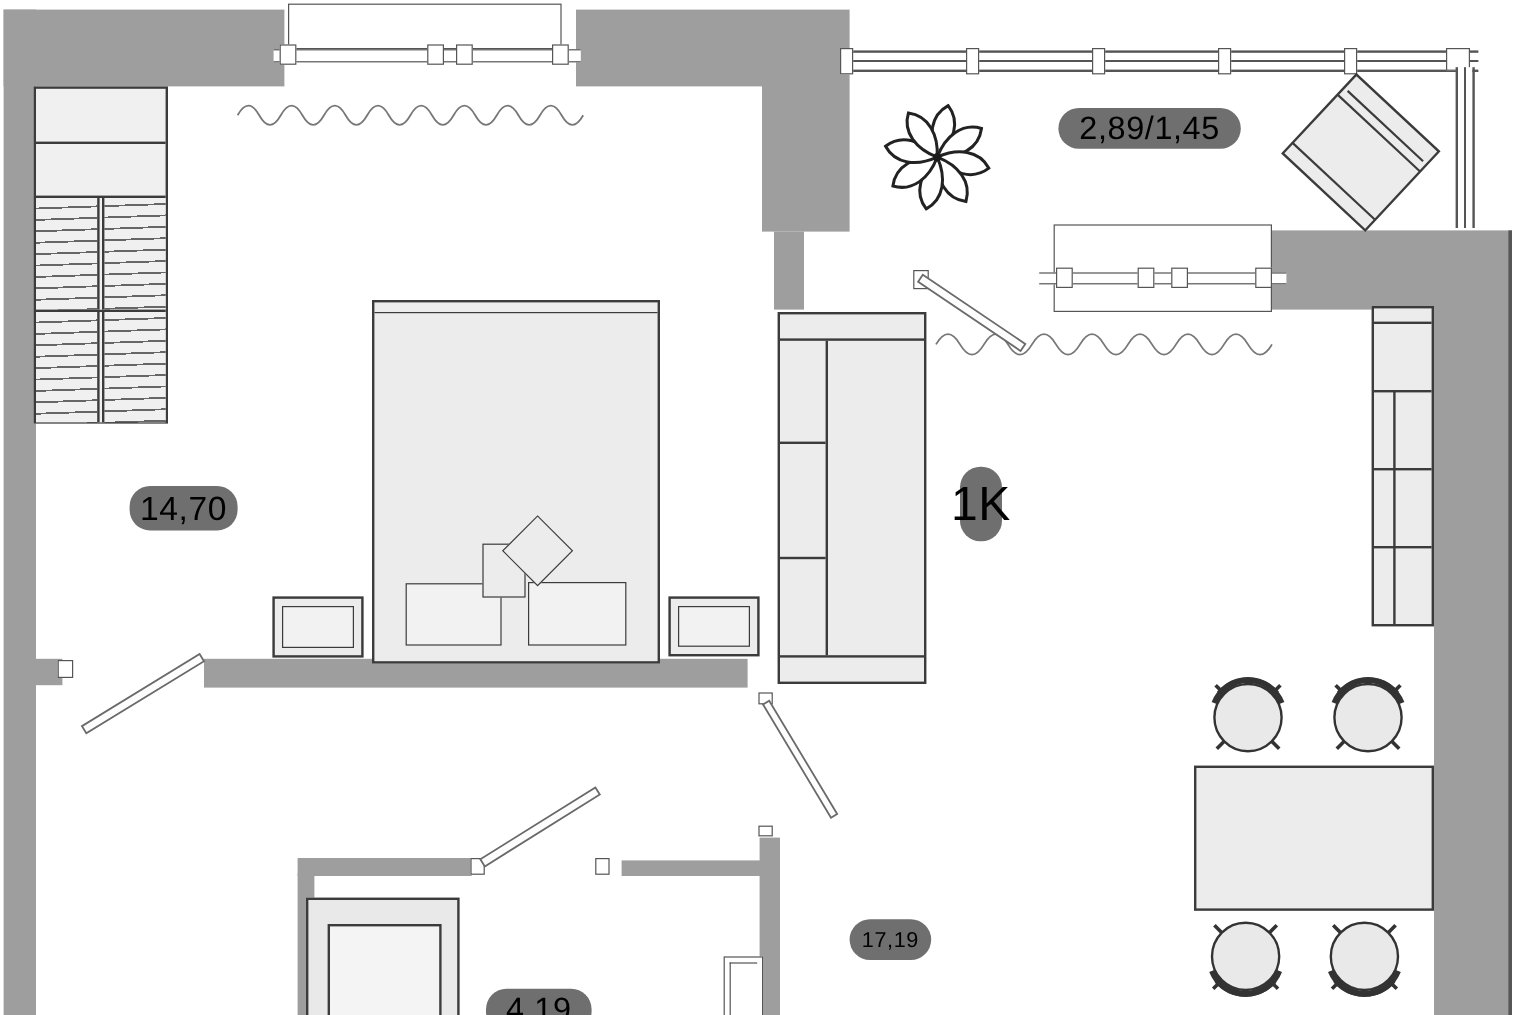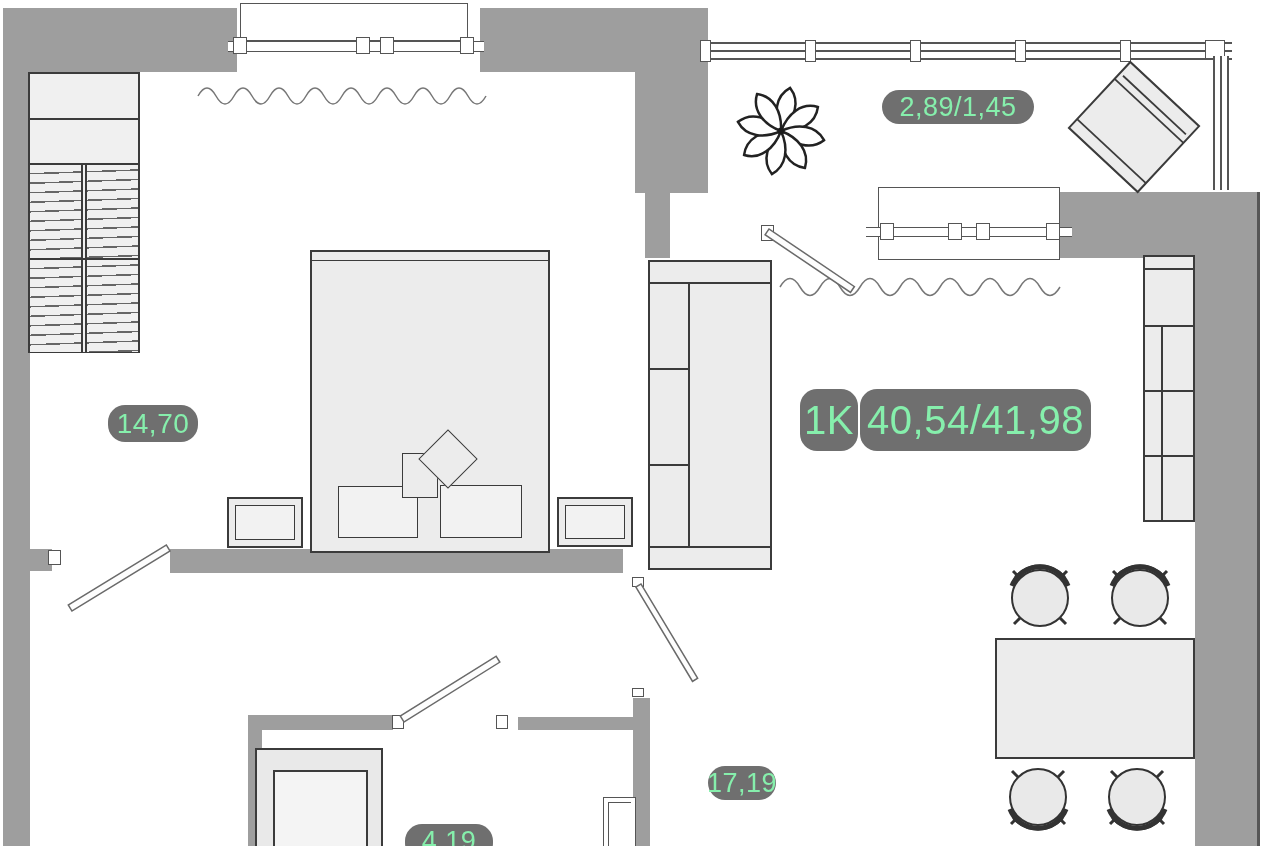--- a/index.html
+++ b/index.html
@@ -1,20 +1,20 @@
 <!DOCTYPE html>
 <html><head>
 <meta charset="utf-8">
 <style>
   html,body{margin:0;padding:0;background:#fff;}
   .plan{position:relative;width:1280px;height:846px;background:#fff;overflow:hidden;
         font-family:"Liberation Sans","DejaVu Sans",sans-serif;}
   .w{position:absolute;background:#9e9e9e;}
   .dark{position:absolute;background:#565656;}
-  .badge{position:absolute;background:#6f6f6f;color:#86efac;display:flex;align-items:center;
+  .badge{position:absolute;background:#6f6f6f;color:#000000;display:flex;align-items:center;
          justify-content:center;letter-spacing:.5px;border-radius:17px;}
   .f{position:absolute;background:#ececec;border:2px solid #3b3b3b;box-sizing:border-box;}
   .inner{position:absolute;inset:6px;border:1.5px solid #3b3b3b;background:#f2f2f2;}
   .jamb{position:absolute;background:#fff;border:1.5px solid #555;box-sizing:border-box;}
   .sill{position:absolute;background:#fff;border:1.5px solid #555;box-sizing:border-box;}
   .winline{position:absolute;border-top:1.5px solid #555;border-bottom:1.5px solid #555;
            box-sizing:border-box;background:#fff;}
   .railH{position:absolute;border-top:2px solid #555;border-bottom:2px solid #555;box-sizing:border-box;
          background:linear-gradient(to bottom,#fff 6px,#555 6px,#555 8px,#fff 8px);}
   .railV{position:absolute;border-left:2px solid #555;border-right:2px solid #555;box-sizing:border-box;
@@ -183,22 +183,21 @@
       <line x1="30" y1="-43" x2="30" y2="43" stroke="#3b3b3b" stroke-width="1.8"></line>
     </g>
 
     <use href="#chairdef" transform="translate(1040,598)"></use>
     <use href="#chairdef" transform="translate(1140,598)"></use>
     <use href="#chairdef" transform="translate(1038,797) rotate(180)"></use>
     <use href="#chairdef" transform="translate(1137,797) rotate(180)"></use>
   </svg>
 
   <div style="position:absolute;left:800px;top:389px;display:flex;gap:2px">
-    <div class="badge" style="position:static;width:58px;height:62px;font-size:40px">1K</div>
-    <div class="badge" style="position:static;width:231px;height:62px;font-size:40px">40,54/41,98</div>
+    <div class="badge" style="position:static;width:35px;height:62px;font-size:40px">1K</div>
   </div>
 
   <div class="badge" style="left:882px;top:90px;width:152px;height:34px;font-size:27px">2,89/1,45</div>
   <div class="badge" style="left:108px;top:405px;width:90px;height:37px;font-size:28px">14,70</div>
-  <div class="badge" style="left:708px;top:766px;width:68px;height:34px;font-size:27px">17,19</div>
+  <div class="badge" style="left:708px;top:766px;width:68px;height:34px;font-size:18px">17,19</div>
   <div class="badge" style="left:405px;top:824px;width:88px;height:36px;font-size:27px;align-items:flex-start;padding-top:2px;box-sizing:border-box">4,19</div>
 
 </div>
 
 </body></html>

